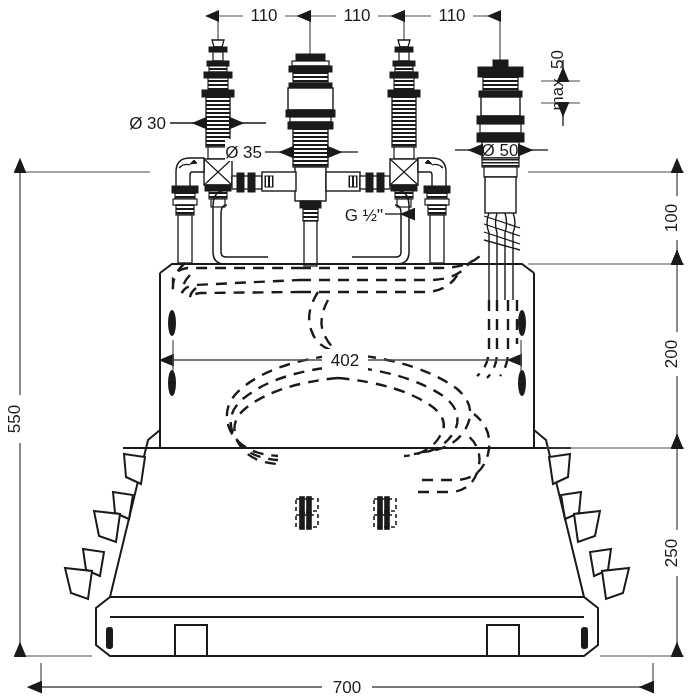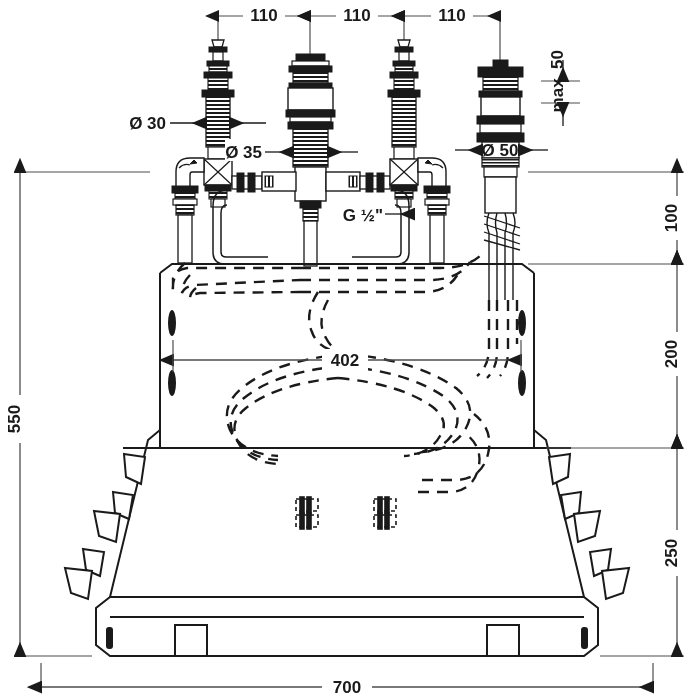--- a/index.html
+++ b/index.html
@@ -1,18 +1,18 @@
 <!DOCTYPE html>
 <html><head>
 <meta charset="utf-8">
 <style>
   html,body{margin:0;padding:0;background:#ffffff;}
   body{width:694px;height:700px;overflow:hidden;
        font-family:"Liberation Sans", sans-serif;}
-  #sheet{position:relative;width:694px;height:700px;background:#fff;font-weight:bold;}
+  #sheet{position:relative;width:694px;height:700px;background:#fff;}
   svg{display:block;}
   .dimtext{font-family:"Liberation Sans", sans-serif;font-size:17px;fill:#1a1a1a;}
 </style>
 </head>
 <body>
 
 <div id="sheet">
 <svg width="694" height="700" viewBox="0 0 694 700">
 
   <defs>

